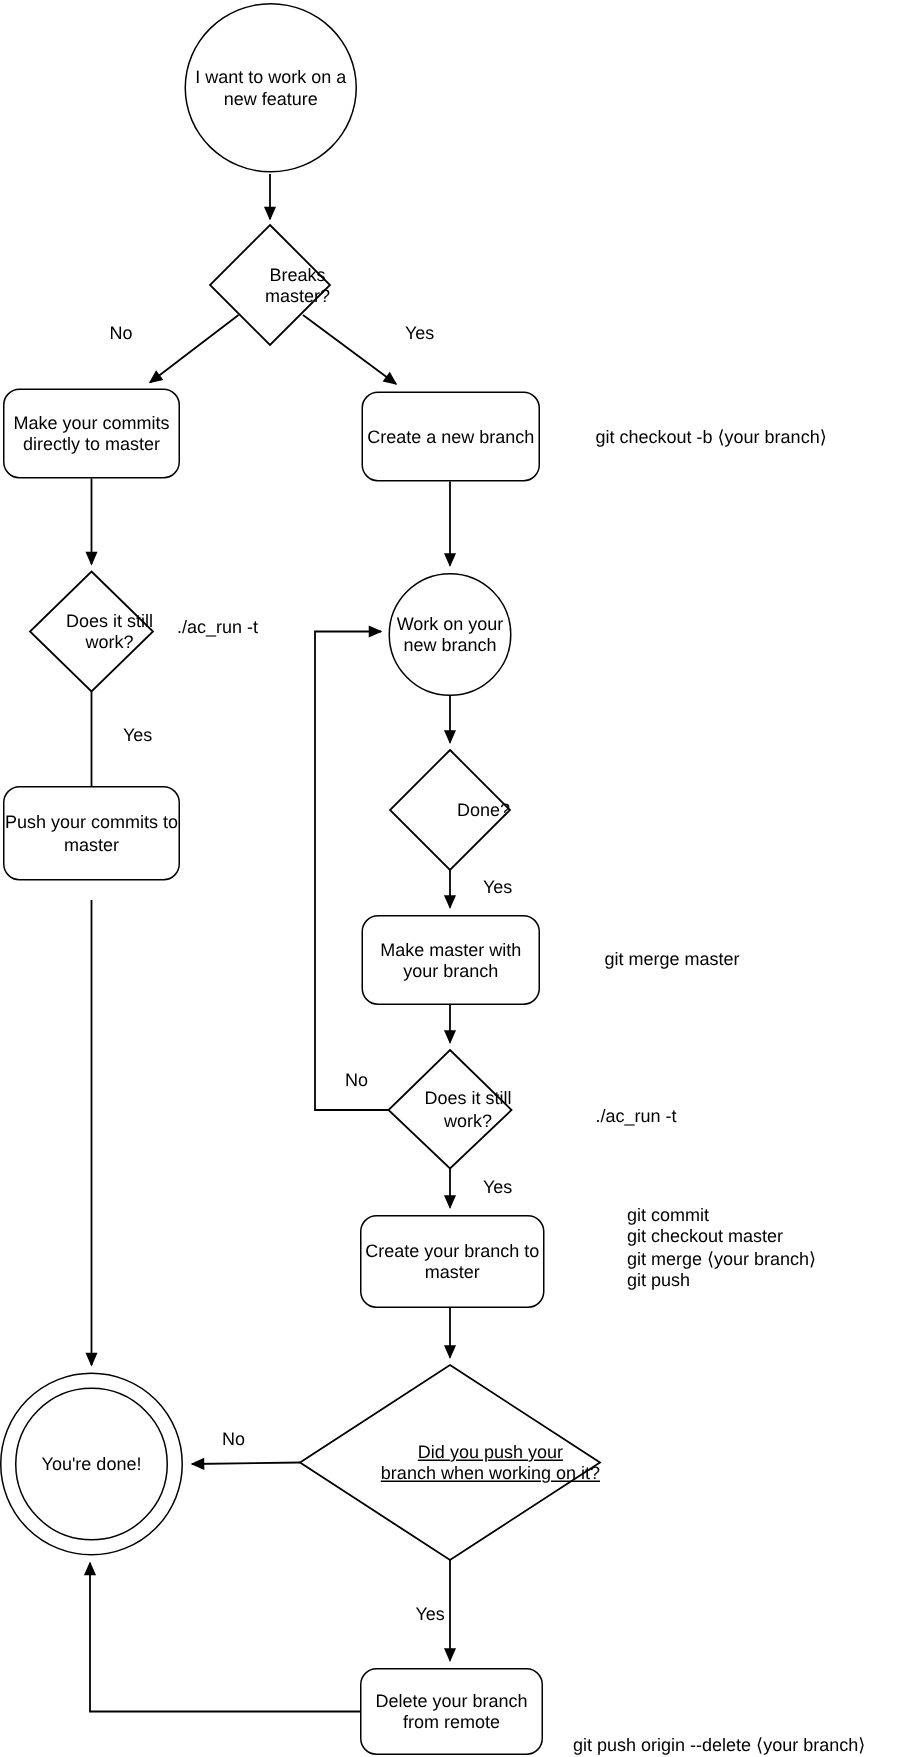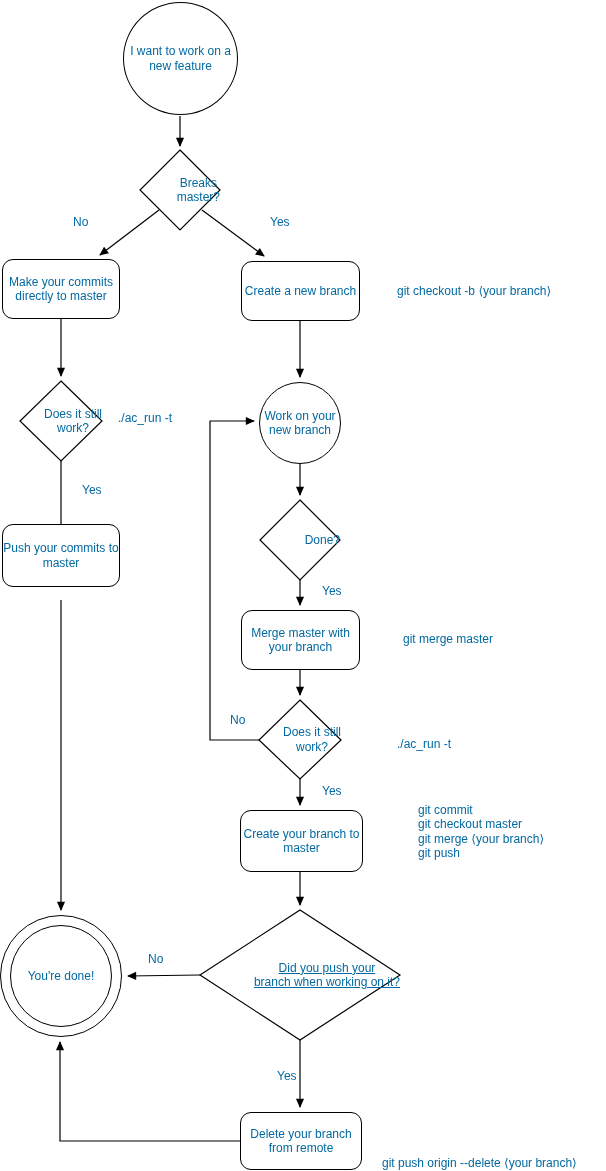--- a/index.html
+++ b/index.html
@@ -3,21 +3,21 @@
 <meta charset="utf-8">
 <style>
   html, body { margin: 0; padding: 0; background: #ffffff; }
   .canvas {
     position: relative;
     width: 606px;
     height: 1171px;
     background: #ffffff;
     font-family: "Liberation Sans", sans-serif;
     font-size: 12px;
-    color: #0369a1;
+    color: #000000;
     overflow: hidden;
   }
   svg.connectors {
     position: absolute;
     left: 0; top: 0;
     width: 606px; height: 1171px;
   }
   .node {
     position: absolute;
     display: flex;
@@ -138,21 +138,21 @@
   </div>
   <div class="node rect" style="left:2px; top:524px; width:118px; height:63px;">
     <span class="label">Push your commits to
 master</span>
   </div>
   <div class="node circle" style="left:259px; top:382px; width:82px; height:82px;">
     <span class="label">Work on your
 new branch</span>
   </div>
   <div class="node rect" style="left:241px; top:610px; width:119px; height:60px;">
-    <span class="label">Merge master with
+    <span class="label">Make master with
 your branch</span>
   </div>
   <div class="node rect" style="left:240px; top:810px; width:123px; height:62px;">
     <span class="label">Create your branch to
 master</span>
   </div>
   <div class="node rect" style="left:240px; top:1112px; width:122px; height:58px;">
     <span class="label">Delete your branch
 from remote</span>
   </div>

